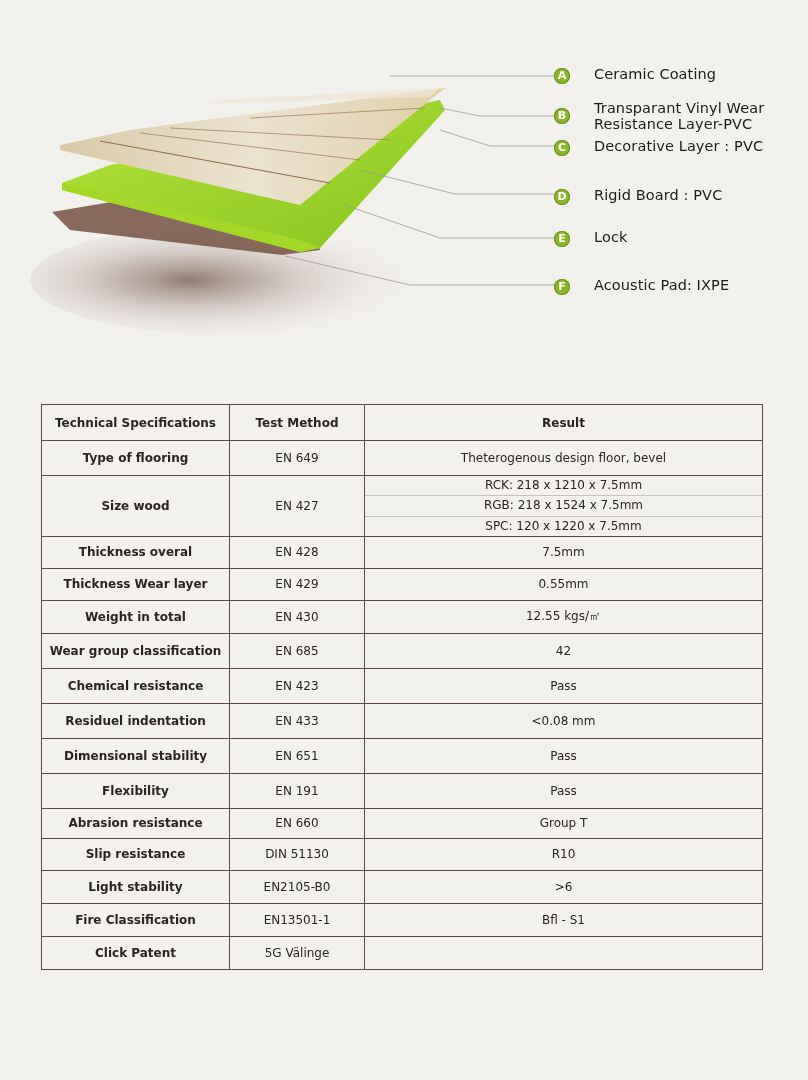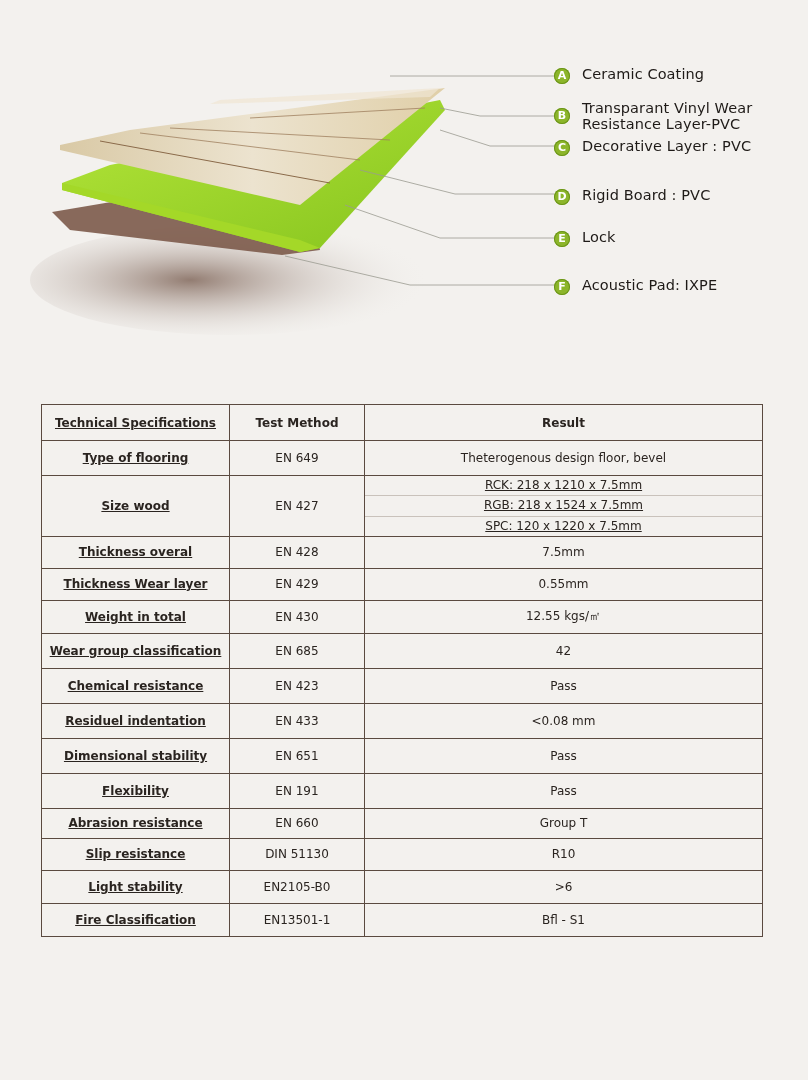--- a/index.html
+++ b/index.html
@@ -11,34 +11,34 @@
   }
   .illustration { position:absolute; left:0; top:0; width:808px; height:380px; }
   .callouts { position:absolute; left:554px; top:0; width:254px; height:320px; }
   .callout { position:absolute; left:0; display:flex; align-items:flex-start; }
   .badge {
     width:16px; height:16px; border-radius:50%;
     background:#8cb52a; color:#fff; font-weight:bold; font-size:11px;
     line-height:16px; text-align:center; flex:none; margin-top:2px;
     box-shadow: inset 0 0 0 1px #6a9418;
   }
-  .callout-text { margin-left:12px; font-size:14.5px; line-height:16px; color:#1e1a17; letter-spacing:0.1px; }
+  .callout-text { margin-left:24px; font-size:14.5px; line-height:16px; color:#1e1a17; letter-spacing:0.1px; }
 
   table.spec {
     position:absolute; left:41px; top:404px; width:722px;
     border-collapse:collapse; table-layout:fixed;
     font-size:12px;
   }
   table.spec td, table.spec th {
     border:1.5px solid #5a4a40; text-align:center; vertical-align:middle; padding:0;
   }
   table.spec th { font-weight:bold; height:35px; font-size:12px; }
-  .c1 { width:187px; font-weight:bold;text-decoration:underline; }
+  .c1 { width:187px; font-weight:bold; }
   .c2 { width:134px; }
-  .sub { height:19.3px; line-height:19px; border-bottom:1px solid #c9c2bb;text-decoration:underline; }
+  .sub { height:19.3px; line-height:19px; border-bottom:1px solid #c9c2bb; }
   .sub:last-child { border-bottom:none; }
   td.multi { padding:0 !important; }
 </style>
 </head>
 <body>
 
 <svg class="illustration" viewBox="0 0 808 380" width="808" height="380">
   <defs>
     <linearGradient id="decor" x1="0" y1="0" x2="1" y2="0">
       <stop offset="0" stop-color="#d9c9a5"></stop>
@@ -186,14 +186,19 @@
     <tr style="height:33px">
         <td class="c1">Light stability</td>
         <td>EN2105-B0</td>
         <td>&gt;6</td>
       </tr>
     <tr style="height:33px">
         <td class="c1">Fire Classification</td>
         <td>EN13501-1</td>
         <td>Bfl - S1</td>
       </tr>
+    <tr style="height:33px">
+        <td class="c1">Click Patent</td>
+        <td>5G Välinge</td>
+        <td></td>
+      </tr>
   </tbody>
 </table>
 
 </body></html>

